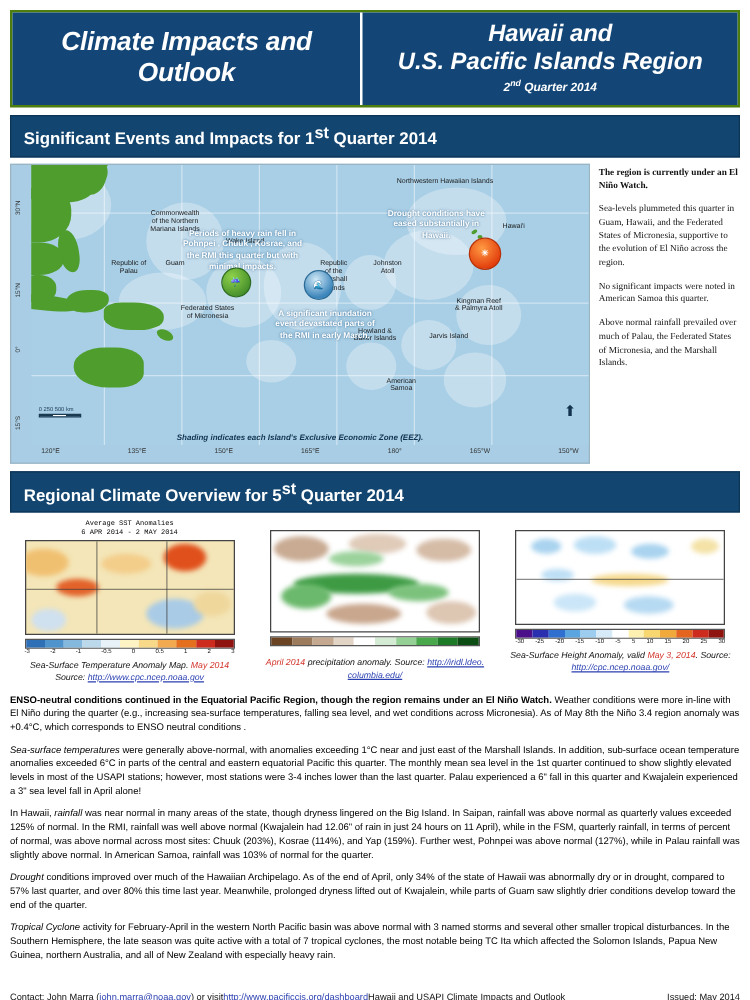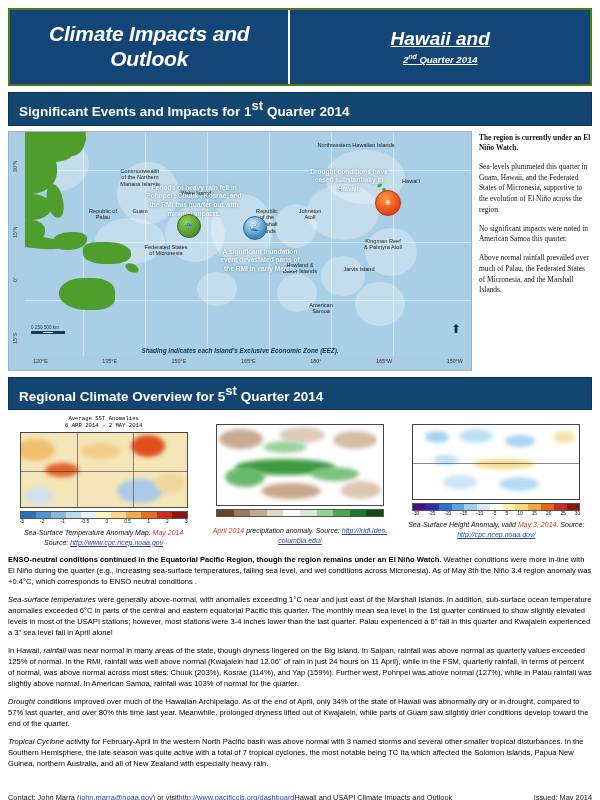--- a/index.html
+++ b/index.html
@@ -25,21 +25,21 @@
     color: #fff;
     display: flex;
     flex-direction: column;
     align-items: center;
     justify-content: center;
     text-align: center;
     font-style: italic;
     font-weight: bold;
   }
   .hdr-left { width: 48%; font-size: 21px; line-height: 1.18; letter-spacing: -0.2px;}
-  .hdr-right { width: 52%; border-left: 2px solid #ffffff; font-size: 19px; line-height: 1.15; text-decoration: underline;}
+  .hdr-right { width: 52%; border-left: 2px solid #ffffff; font-size: 19px; line-height: 1.15;}
   .hdr-sub { font-size: 9.5px; font-style: italic; font-weight: bold; margin-top: 3px; }
   .hdr-sub sup { font-size: 7px; }
 
   
   .banner {
     background: #12456f;
     color: #ffffff;
     font-size: 13.5px;
     font-weight: bold;
     padding: 5px 10px 6px 10px;
@@ -163,20 +163,21 @@
 </style>
 </head>
 <body>
 
 <div class="page">
 
   <div class="header">
     <div class="hdr-left">Climate Impacts and Outlook</div>
     <div class="hdr-right">
       <div>Hawaii and</div>
+      <div>U.S. Pacific Islands Region</div>
       <div class="hdr-sub"><span>2</span><sup>nd</sup><span> Quarter 2014</span></div>
     </div>
   </div>
 
   <div class="banner">
     <span>Significant Events and Impacts for 1</span><sup>st</sup><span> Quarter 2014</span>
   </div>
 
   <div class="mapsec">
     <div class="mapwrap">

